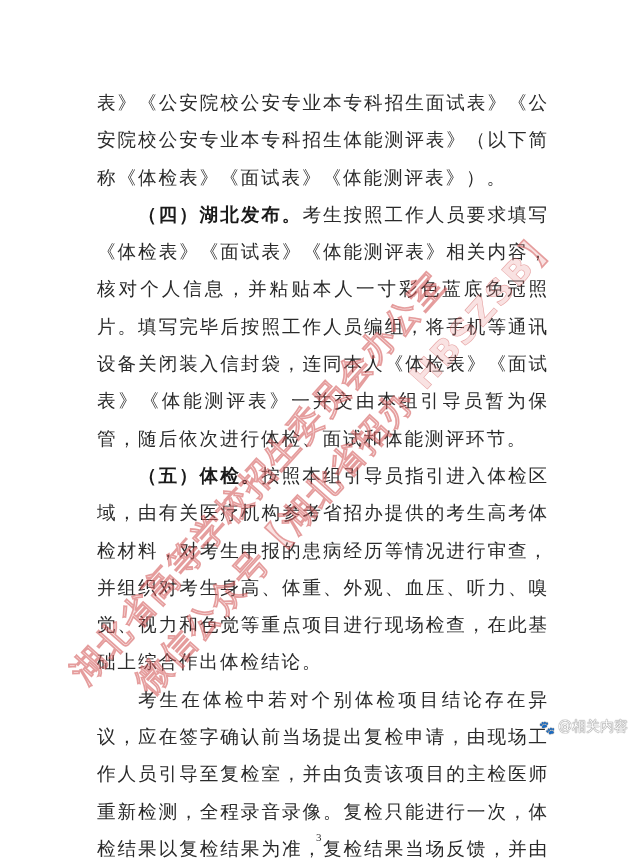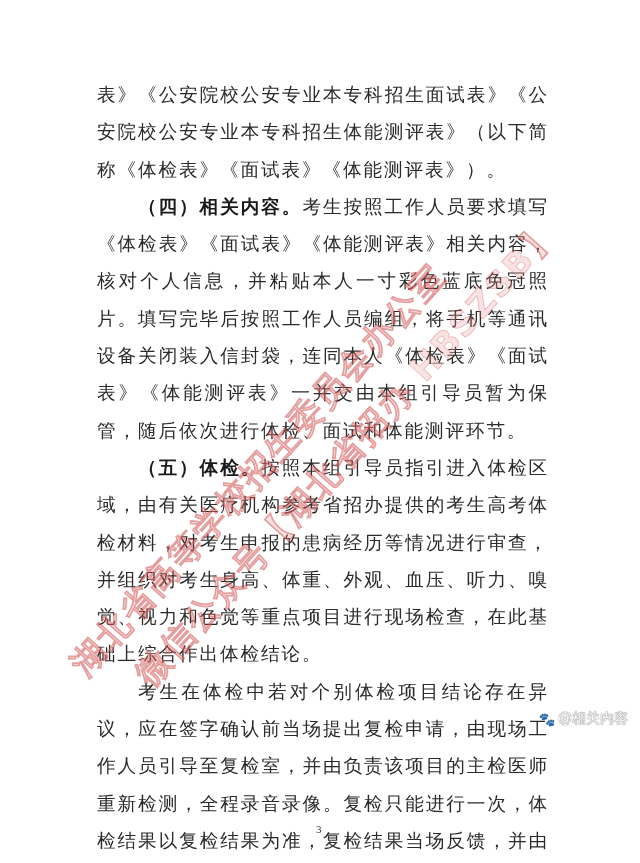--- a/index.html
+++ b/index.html
@@ -1,18 +1,18 @@
 <!DOCTYPE html>
 <html><head>
 <meta charset="utf-8">
 <style>
   html, body { margin: 0; padding: 0; background: #ffffff; }
   body { width: 640px; height: 863px; position: relative; overflow: hidden; }
   .page {
-    position: absolute; left: 0; top: 0; width: 640px; height: 740px;
+    position: absolute; left: 0; top: 8px; width: 640px; height: 740px;
     background: #ffffff;
   }
   .content {
     position: absolute; left: 97px; top: 76px; width: 452px;
     font-family: "DejaVu Serif", "Liberation Serif", serif;
     font-size: 18.6px; color: #2a2a2a;
     line-height: 37.3px; letter-spacing: 1.9px;
     text-align: justify;
   }
   .para { margin: 0; text-indent: 0; }
@@ -42,21 +42,21 @@
 </head>
 <body>
 
 <div class="page">
 
   <div class="content">
     <p class="para">
       <span>表》《公安院校公安专业本专科招生面试表》《公安院校公安专业本专科招生体能测评表》（以下简称《体检表》《面试表》《体能测评表》）。</span>
     </p>
     <p class="para indent">
-      <span class="heading">（四）相关内容。</span><span>考生按照工作人员要求填写《体检表》《面试表》《体能测评表》相关内容，核对个人信息，并粘贴本人一寸彩色蓝底免冠照片。填写完毕后按照工作人员编组，将手机等通讯设备关闭装入信封袋，连同本人《体检表》《面试表》《体能测评表》一并交由本组引导员暂为保管，随后依次进行体检、面试和体能测评环节。</span>
+      <span class="heading">（四）湖北发布。</span><span>考生按照工作人员要求填写《体检表》《面试表》《体能测评表》相关内容，核对个人信息，并粘贴本人一寸彩色蓝底免冠照片。填写完毕后按照工作人员编组，将手机等通讯设备关闭装入信封袋，连同本人《体检表》《面试表》《体能测评表》一并交由本组引导员暂为保管，随后依次进行体检、面试和体能测评环节。</span>
     </p>
     <p class="para indent">
       <span class="heading">（五）体检。</span><span>按照本组引导员指引进入体检区域，由有关医疗机构参考省招办提供的考生高考体检材料，对考生申报的患病经历等情况进行审查，并组织对考生身高、体重、外观、血压、听力、嗅觉、视力和色觉等重点项目进行现场检查，在此基础上综合作出体检结论。</span>
     </p>
     <p class="para indent">
       <span>考生在体检中若对个别体检项目结论存在异议，应在签字确认前当场提出复检申请，由现场工作人员引导至复检室，并由负责该项目的主检医师重新检测，全程录音录像。复检只能进行一次，体检结果以复检结果为准，复检结果当场反馈，并由考生签字确认。考生离开现场后不予复检。</span>
     </p>
 
   </div>
 

